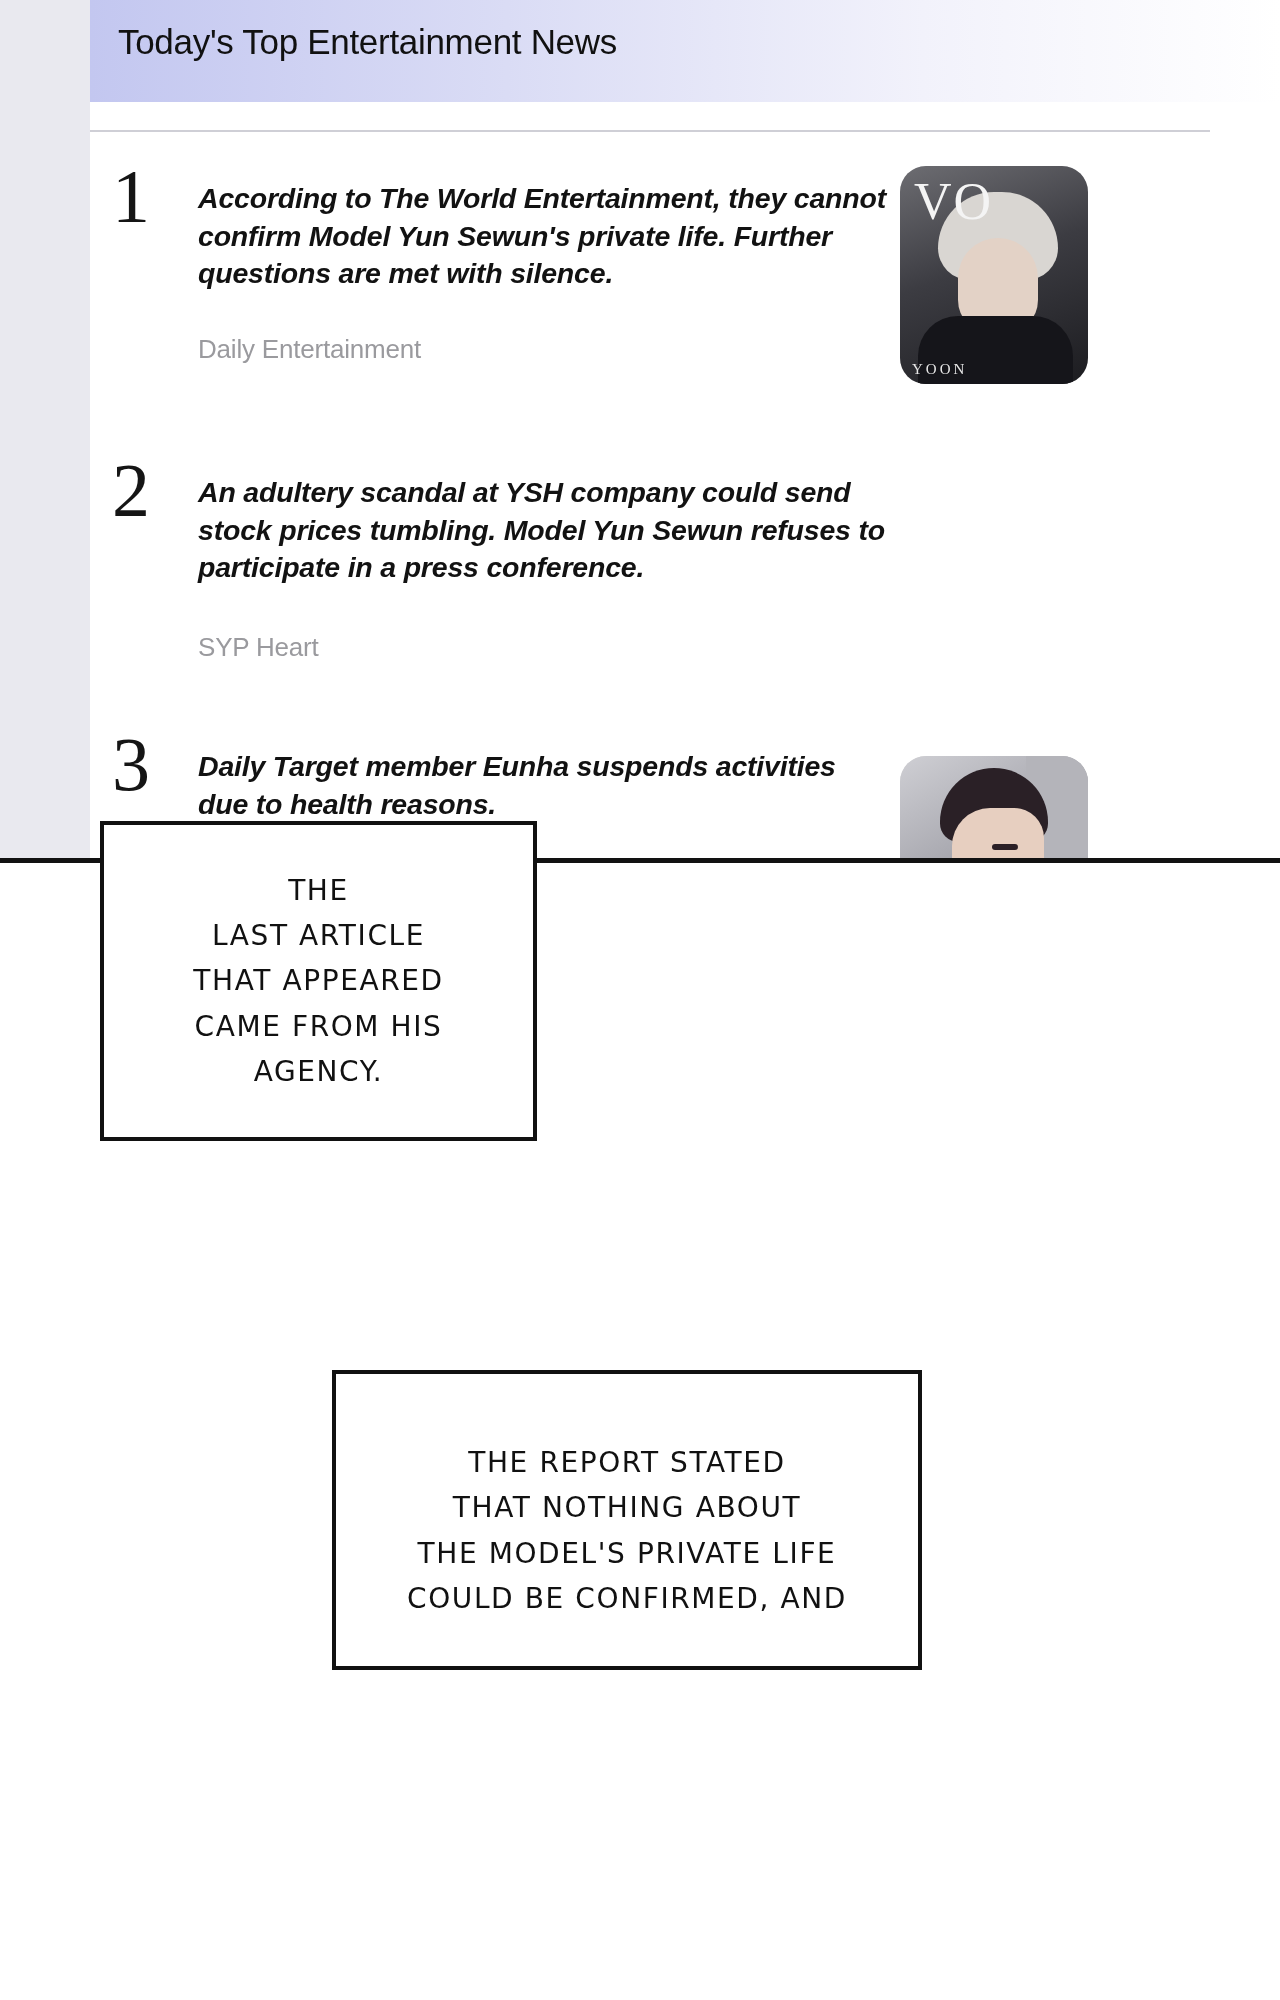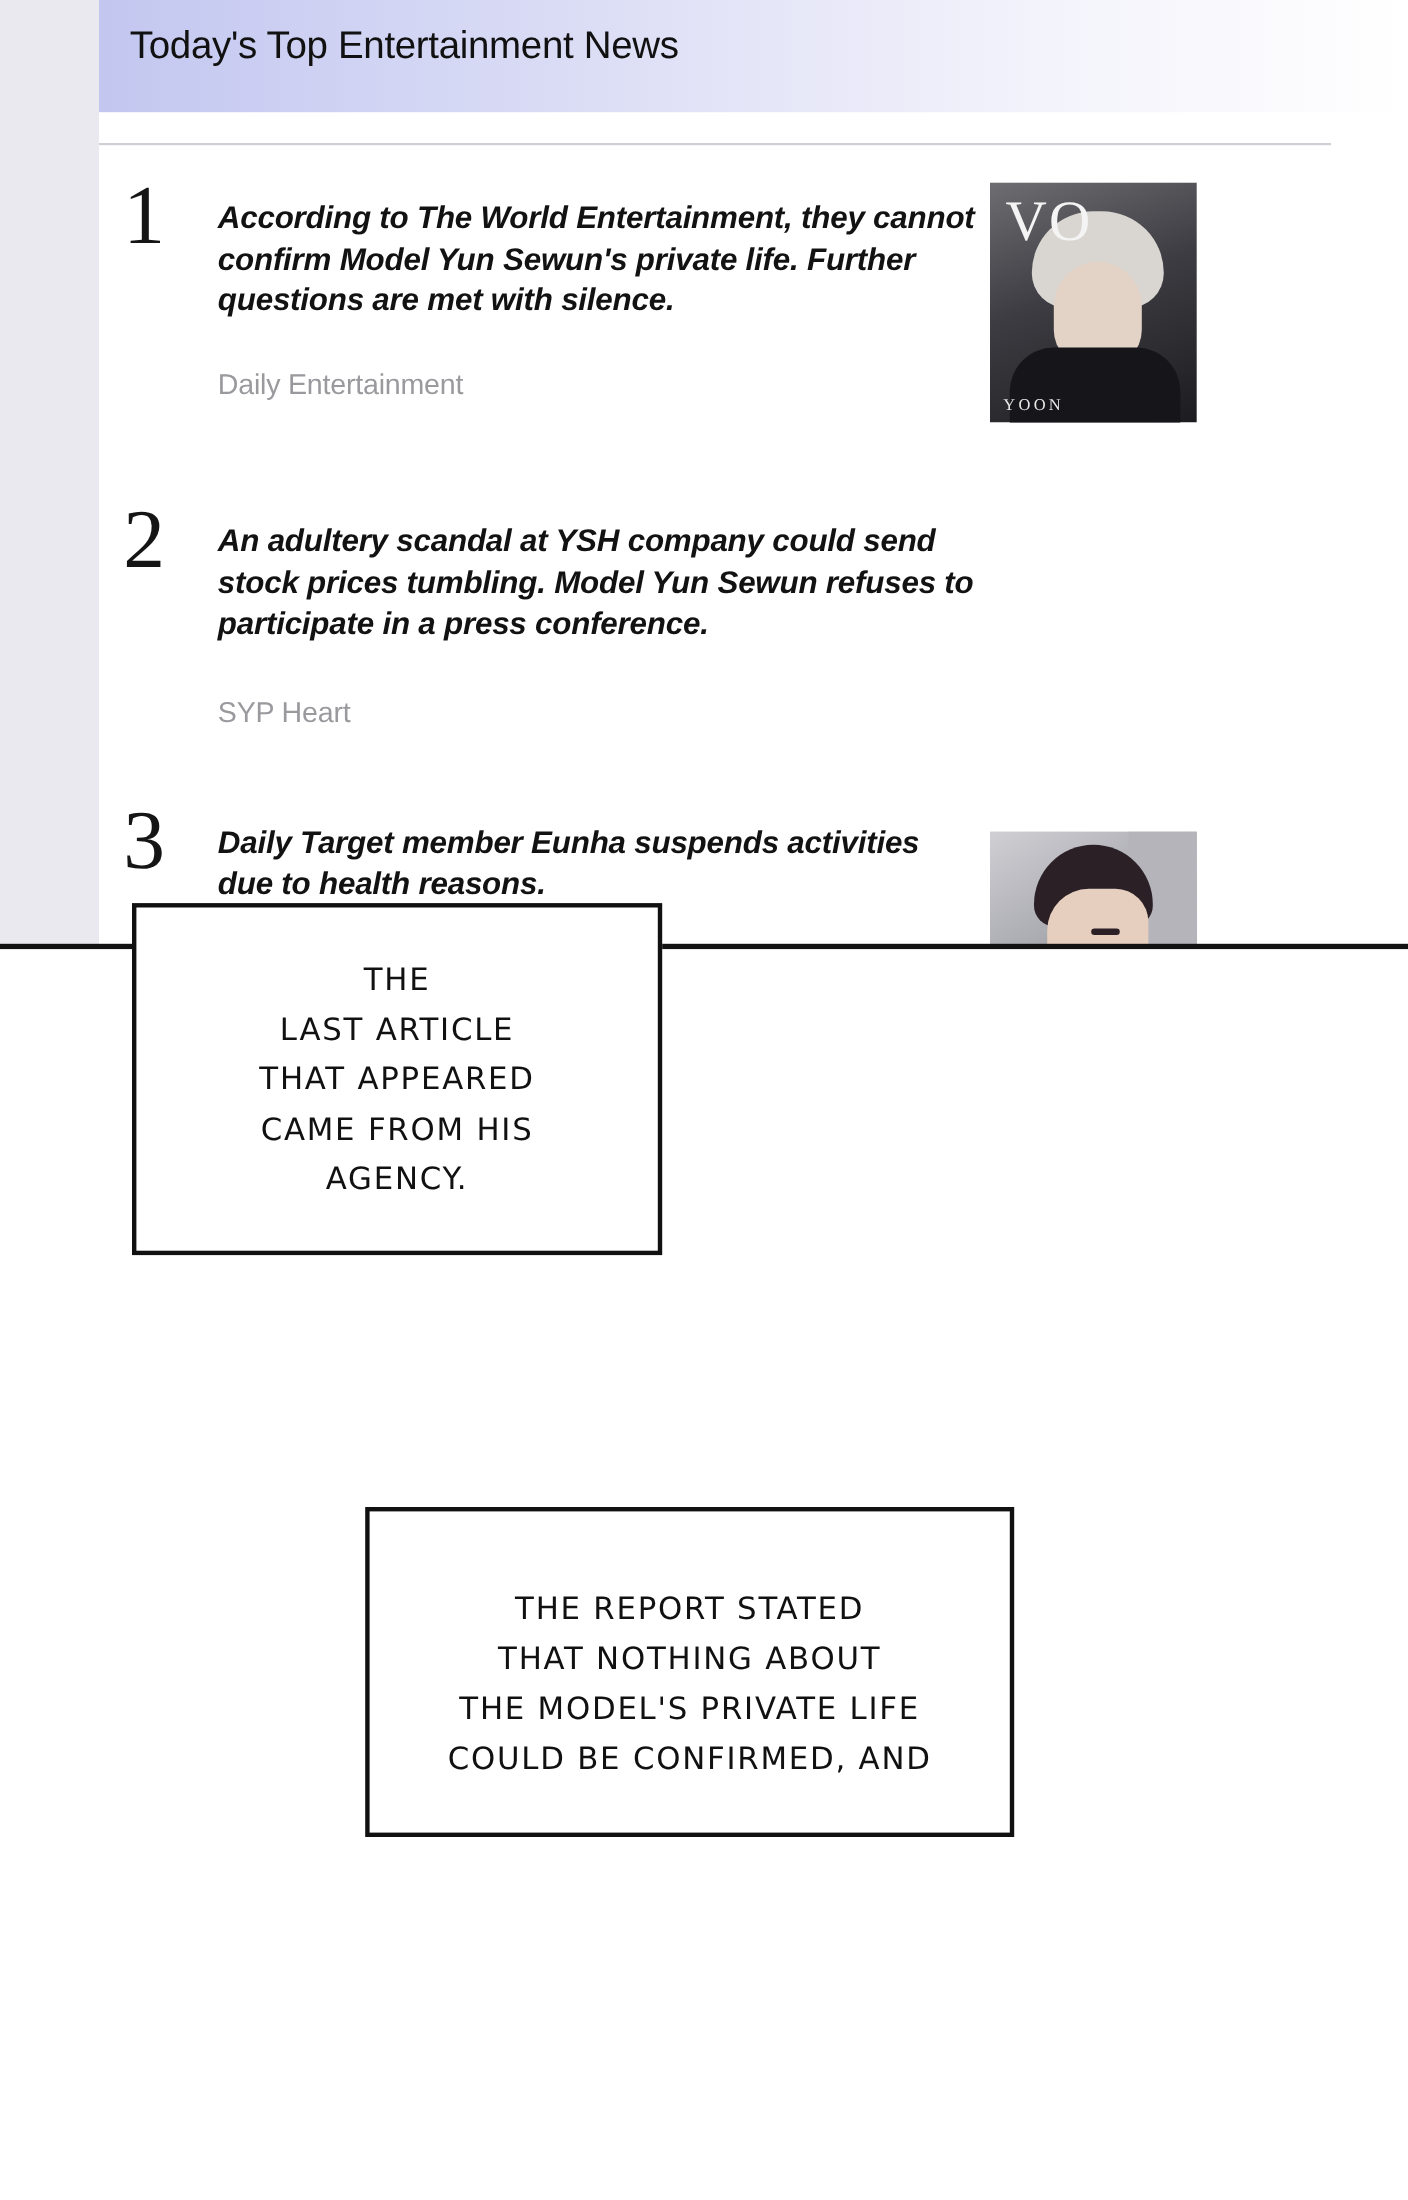--- a/index.html
+++ b/index.html
@@ -93,20 +93,21 @@
     font-size: 26px;
     color: #9a9a9e;
     letter-spacing: -0.2px;
   }
   .news-thumb {
     position: absolute;
     width: 188px;
     height: 218px;
     overflow: hidden;
     background: #d8d8d8;
+    border-radius: 26px;
   }
 
   
   #thumb-1 { left: 810px; top: -14px; }
   #thumb-1 .bg {
     position: absolute; inset: 0;
     background: linear-gradient(160deg, #6d6d72 0%, #3c3c42 45%, #1c1c20 100%);
   }
   #thumb-1 .hair {
     position: absolute; left: 38px; top: 26px; width: 120px; height: 88px;
@@ -164,23 +165,23 @@
     text-align: center;
     font-family: "DejaVu Sans", sans-serif;
     font-size: 28px;
     line-height: 1.62;
     color: #111111;
     letter-spacing: 1.6px;
     padding: 14px 18px;
     white-space: pre-line;
   }
   #caption-1 {
-    left: 120px;
+    left: 100px;
     top: 821px;
-    width: 482px;
+    width: 437px;
     height: 320px;
   }
   #caption-2 {
     left: 332px;
     top: 1370px;
     width: 590px;
     height: 300px;
     align-items: flex-start;
     padding-top: 66px;
   }

